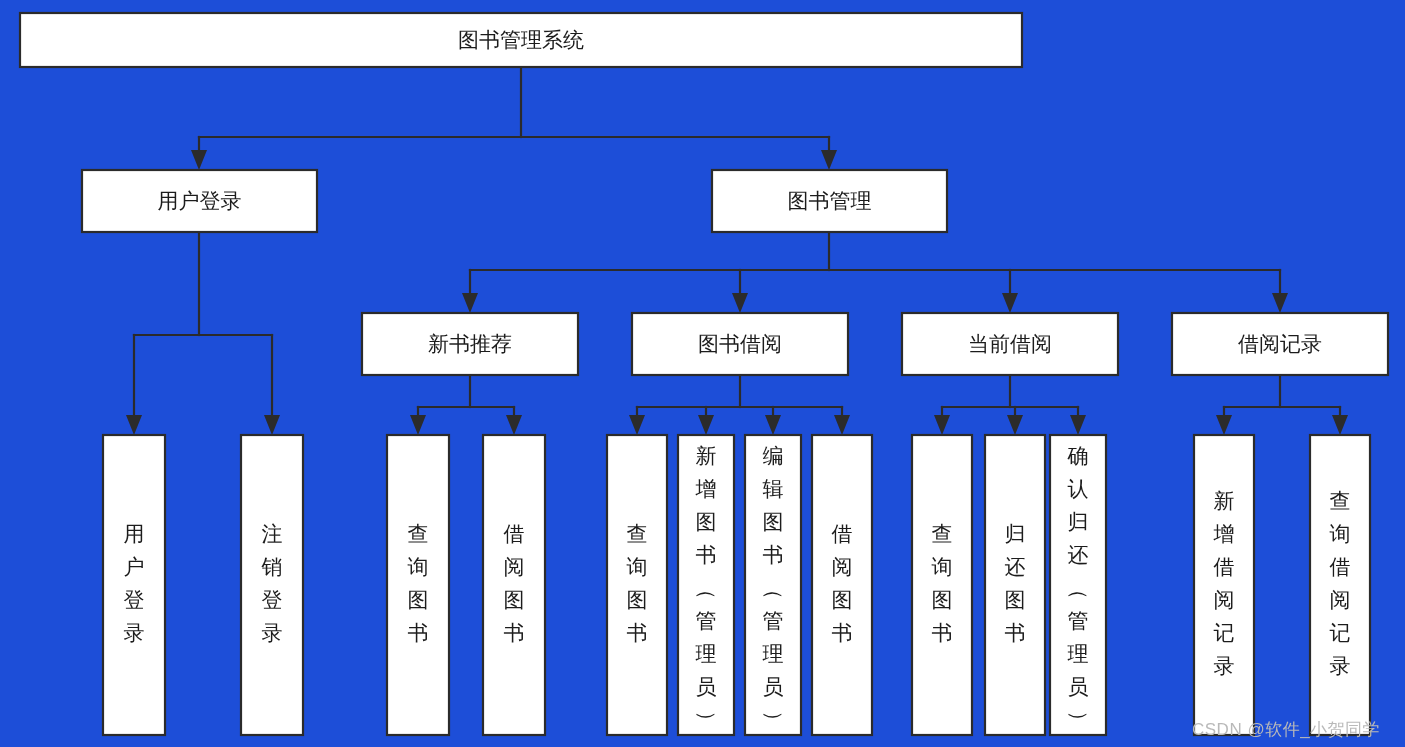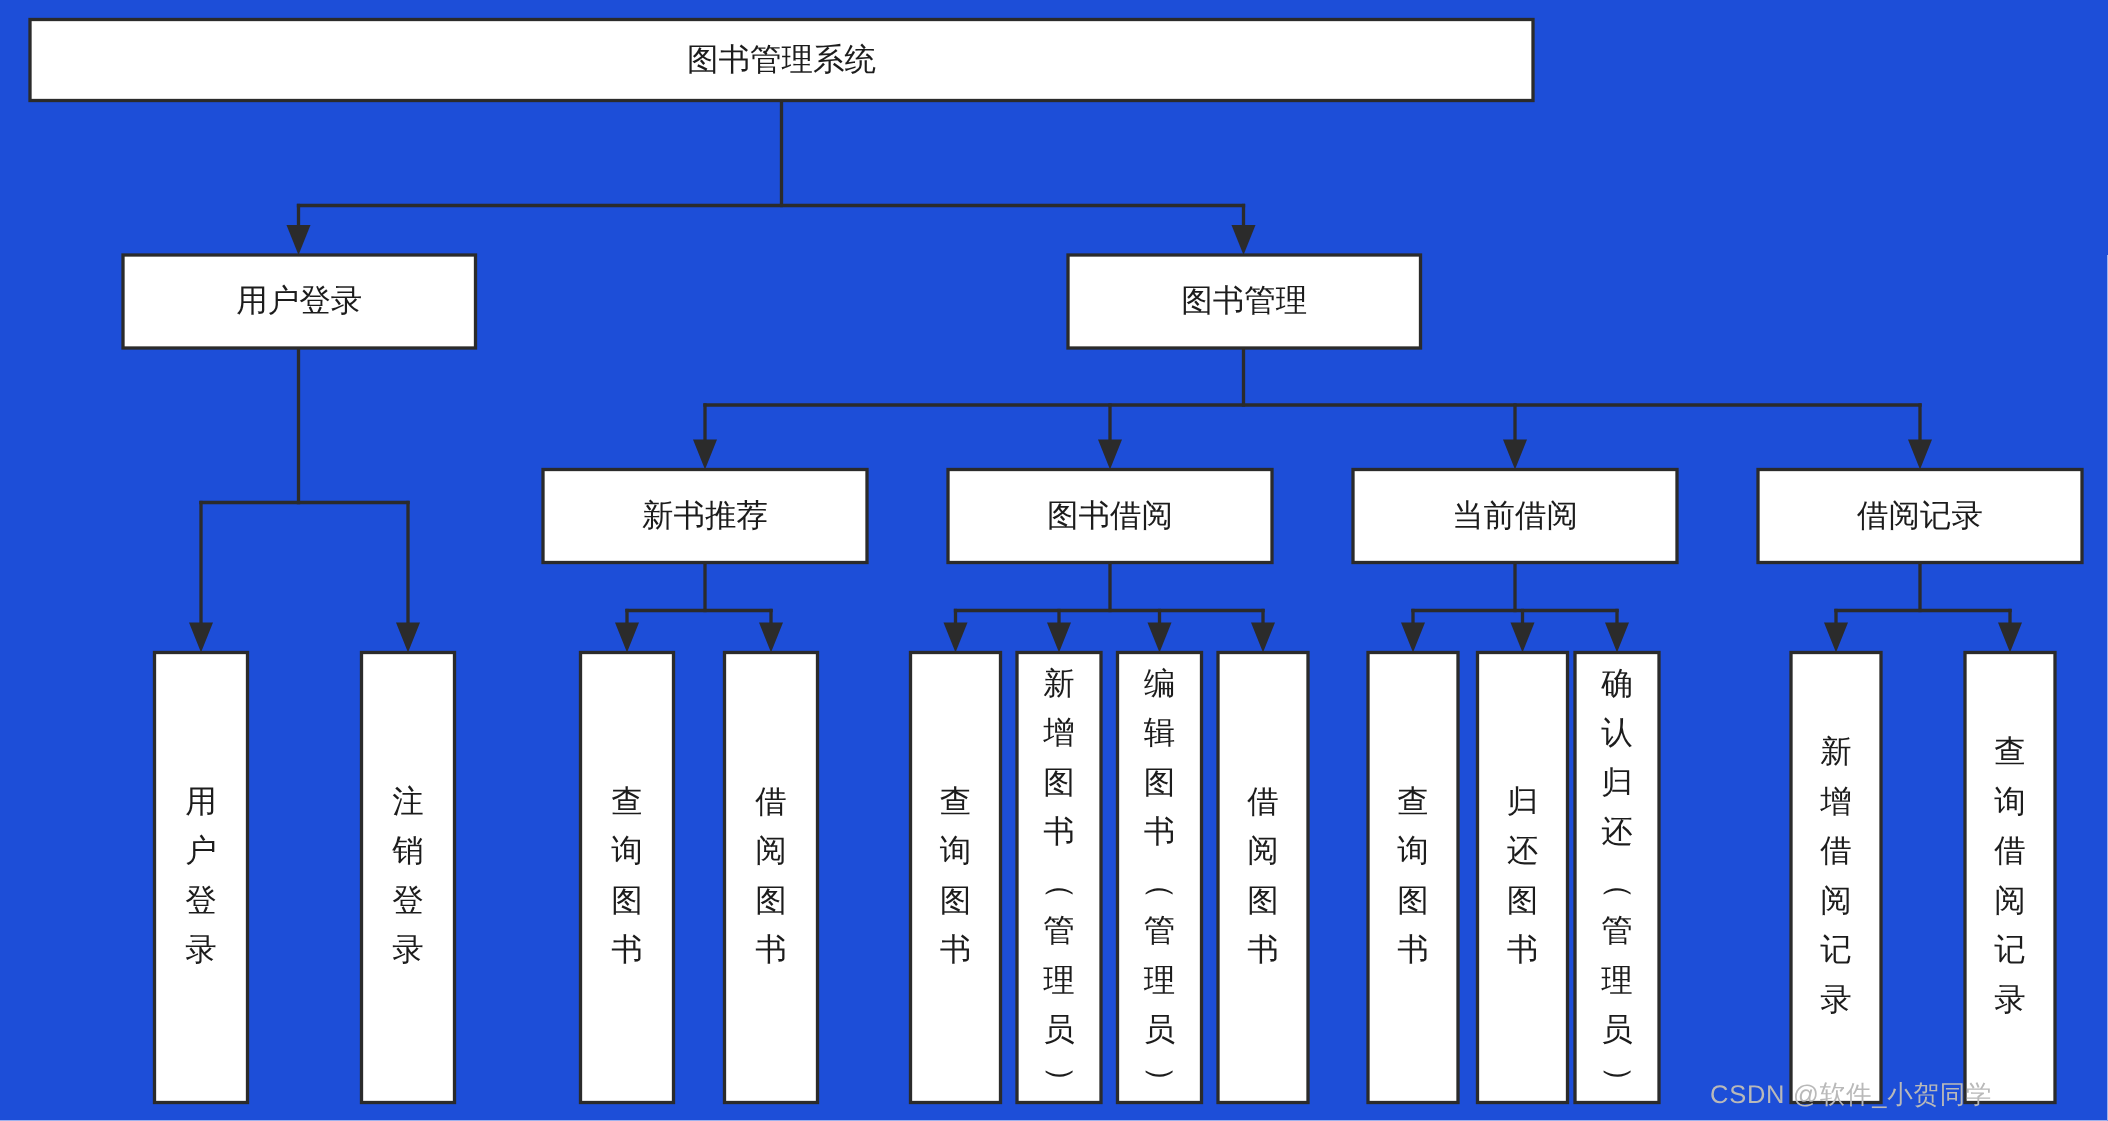--- a/index.html
+++ b/index.html
@@ -258,14 +258,14 @@
           <text x="1340" y="502.5" class="node-label-v">查</text>
           <text x="1340" y="535.5" class="node-label-v">询</text>
           <text x="1340" y="568.5" class="node-label-v">借</text>
           <text x="1340" y="601.5" class="node-label-v">阅</text>
           <text x="1340" y="634.5" class="node-label-v">记</text>
           <text x="1340" y="667.5" class="node-label-v">录</text>
         </g>
       </g>
   </svg>
 
-  <div class="watermark" style="left: 1140px; top: 718px;">CSDN @软件_小贺同学</div>
+  <div class="watermark" style="left: 1192px; top: 718px;">CSDN @软件_小贺同学</div>
 </div>
 
 </body></html>

